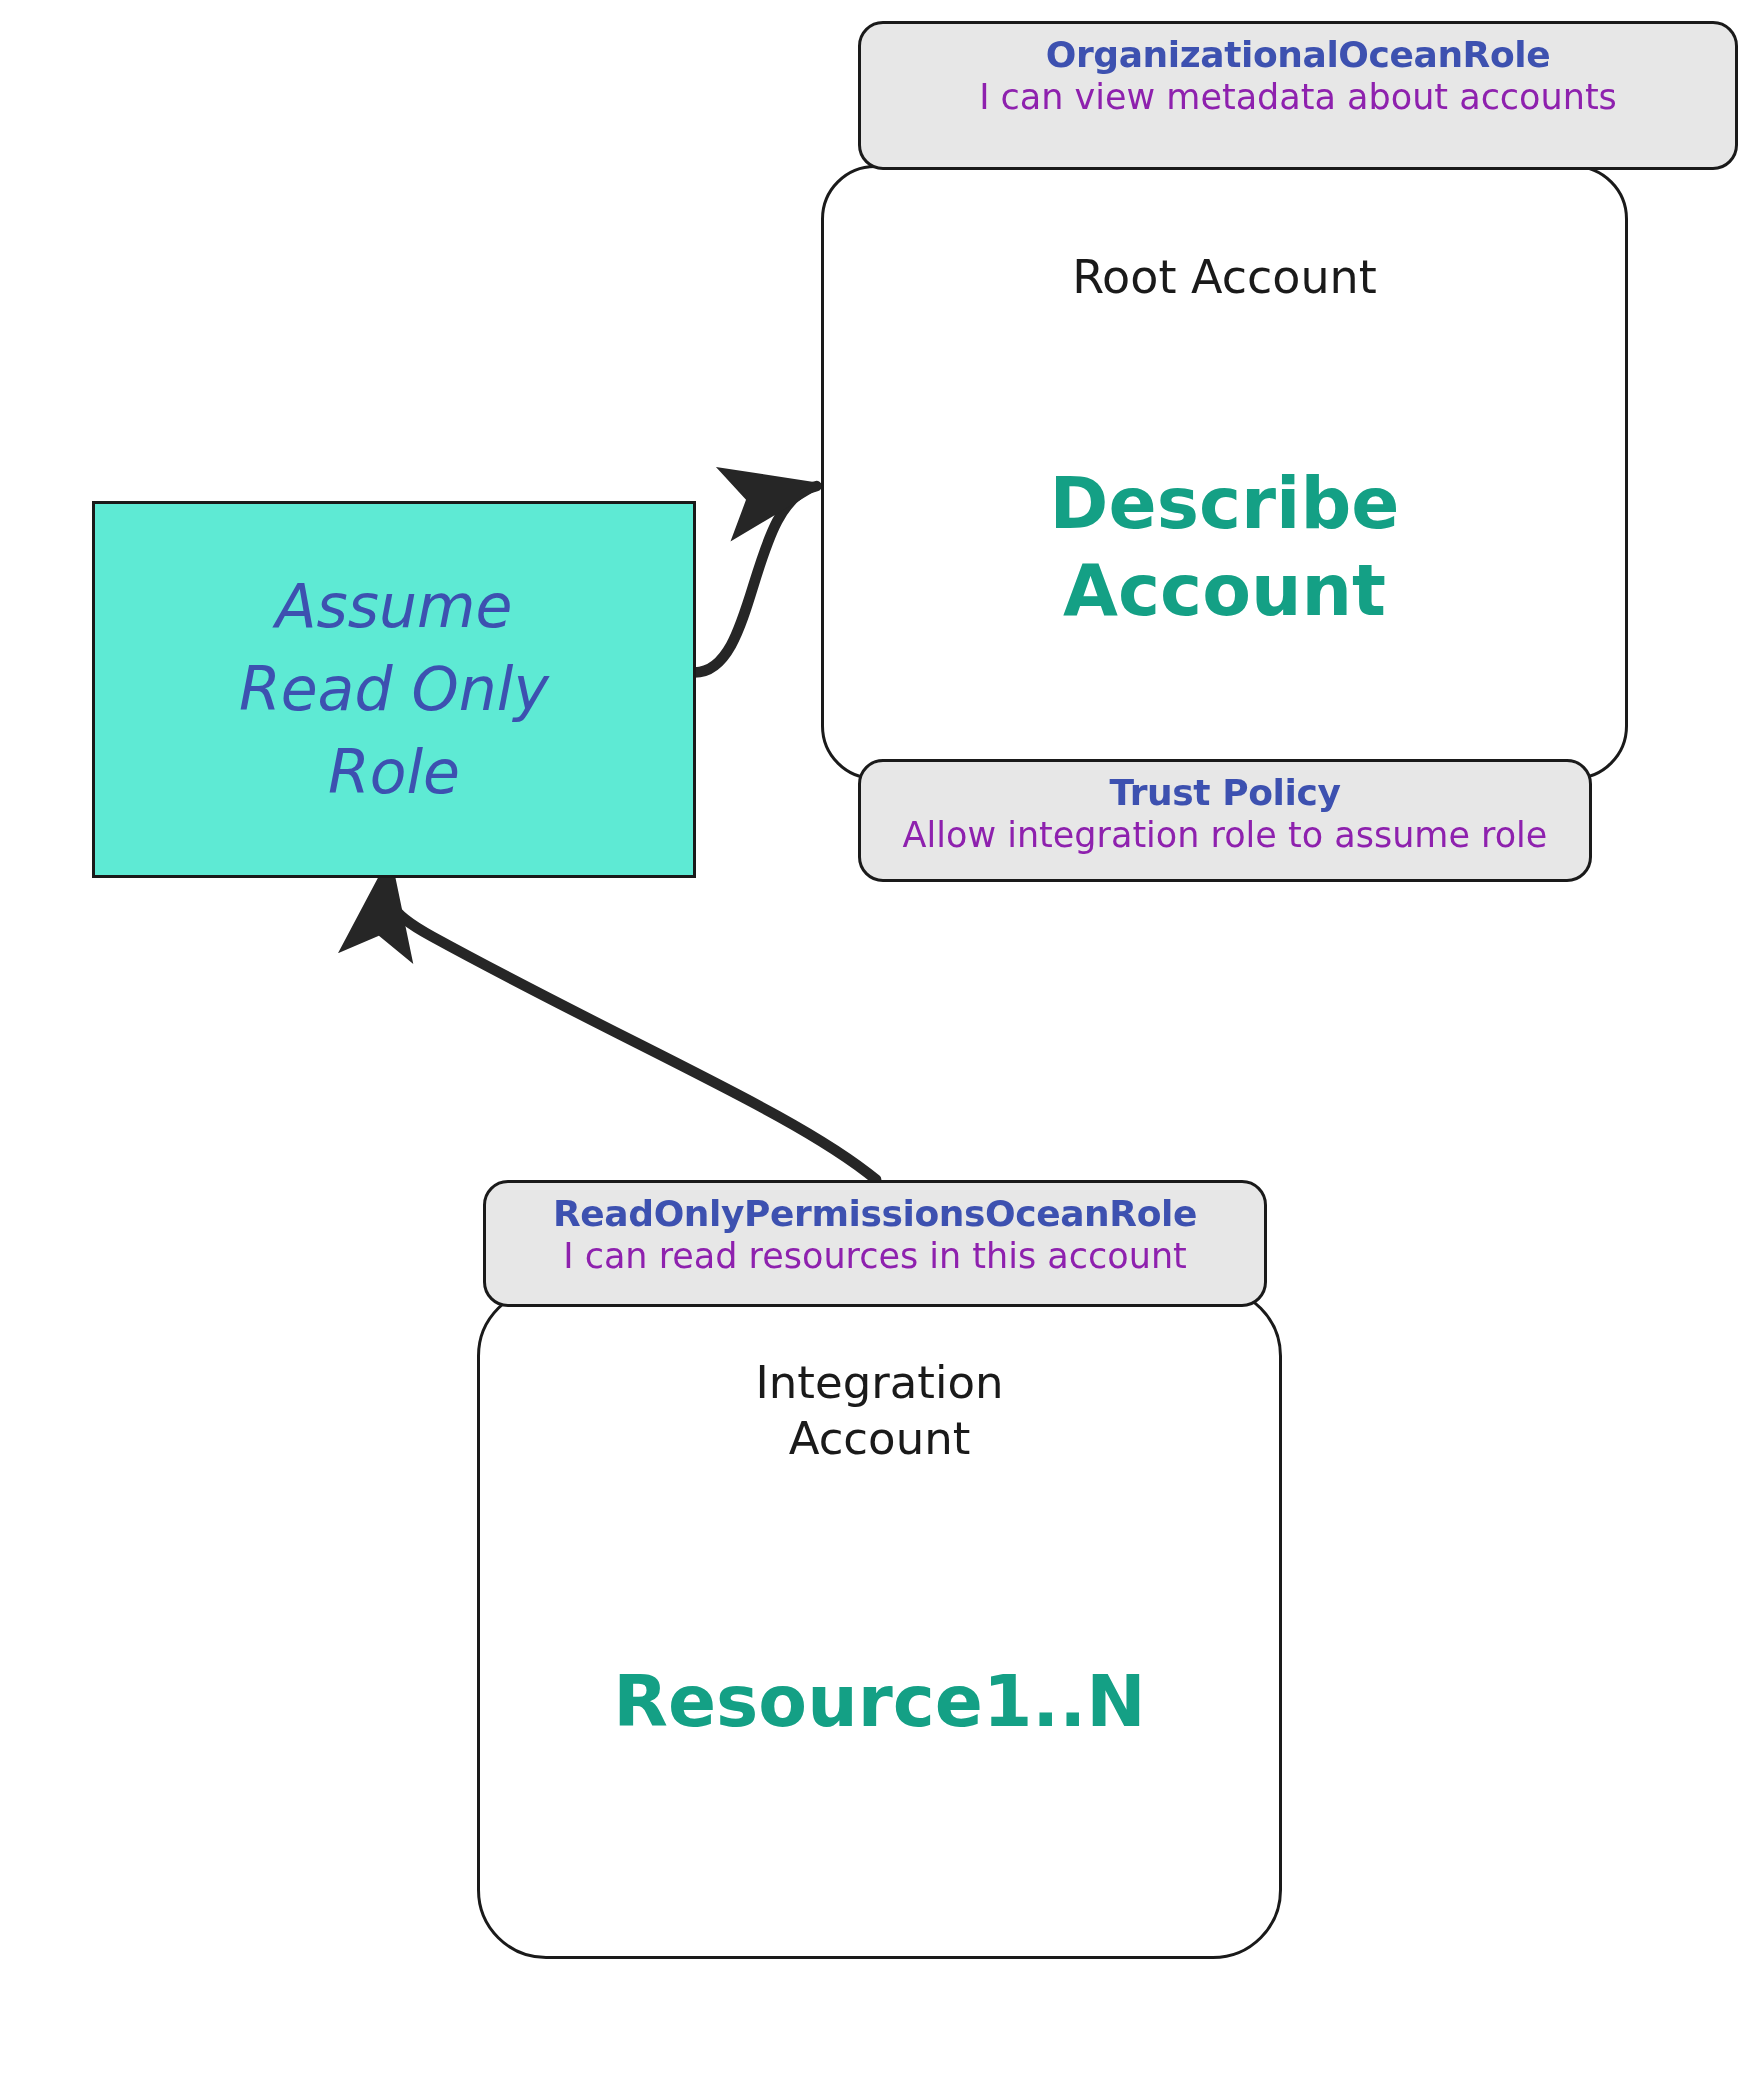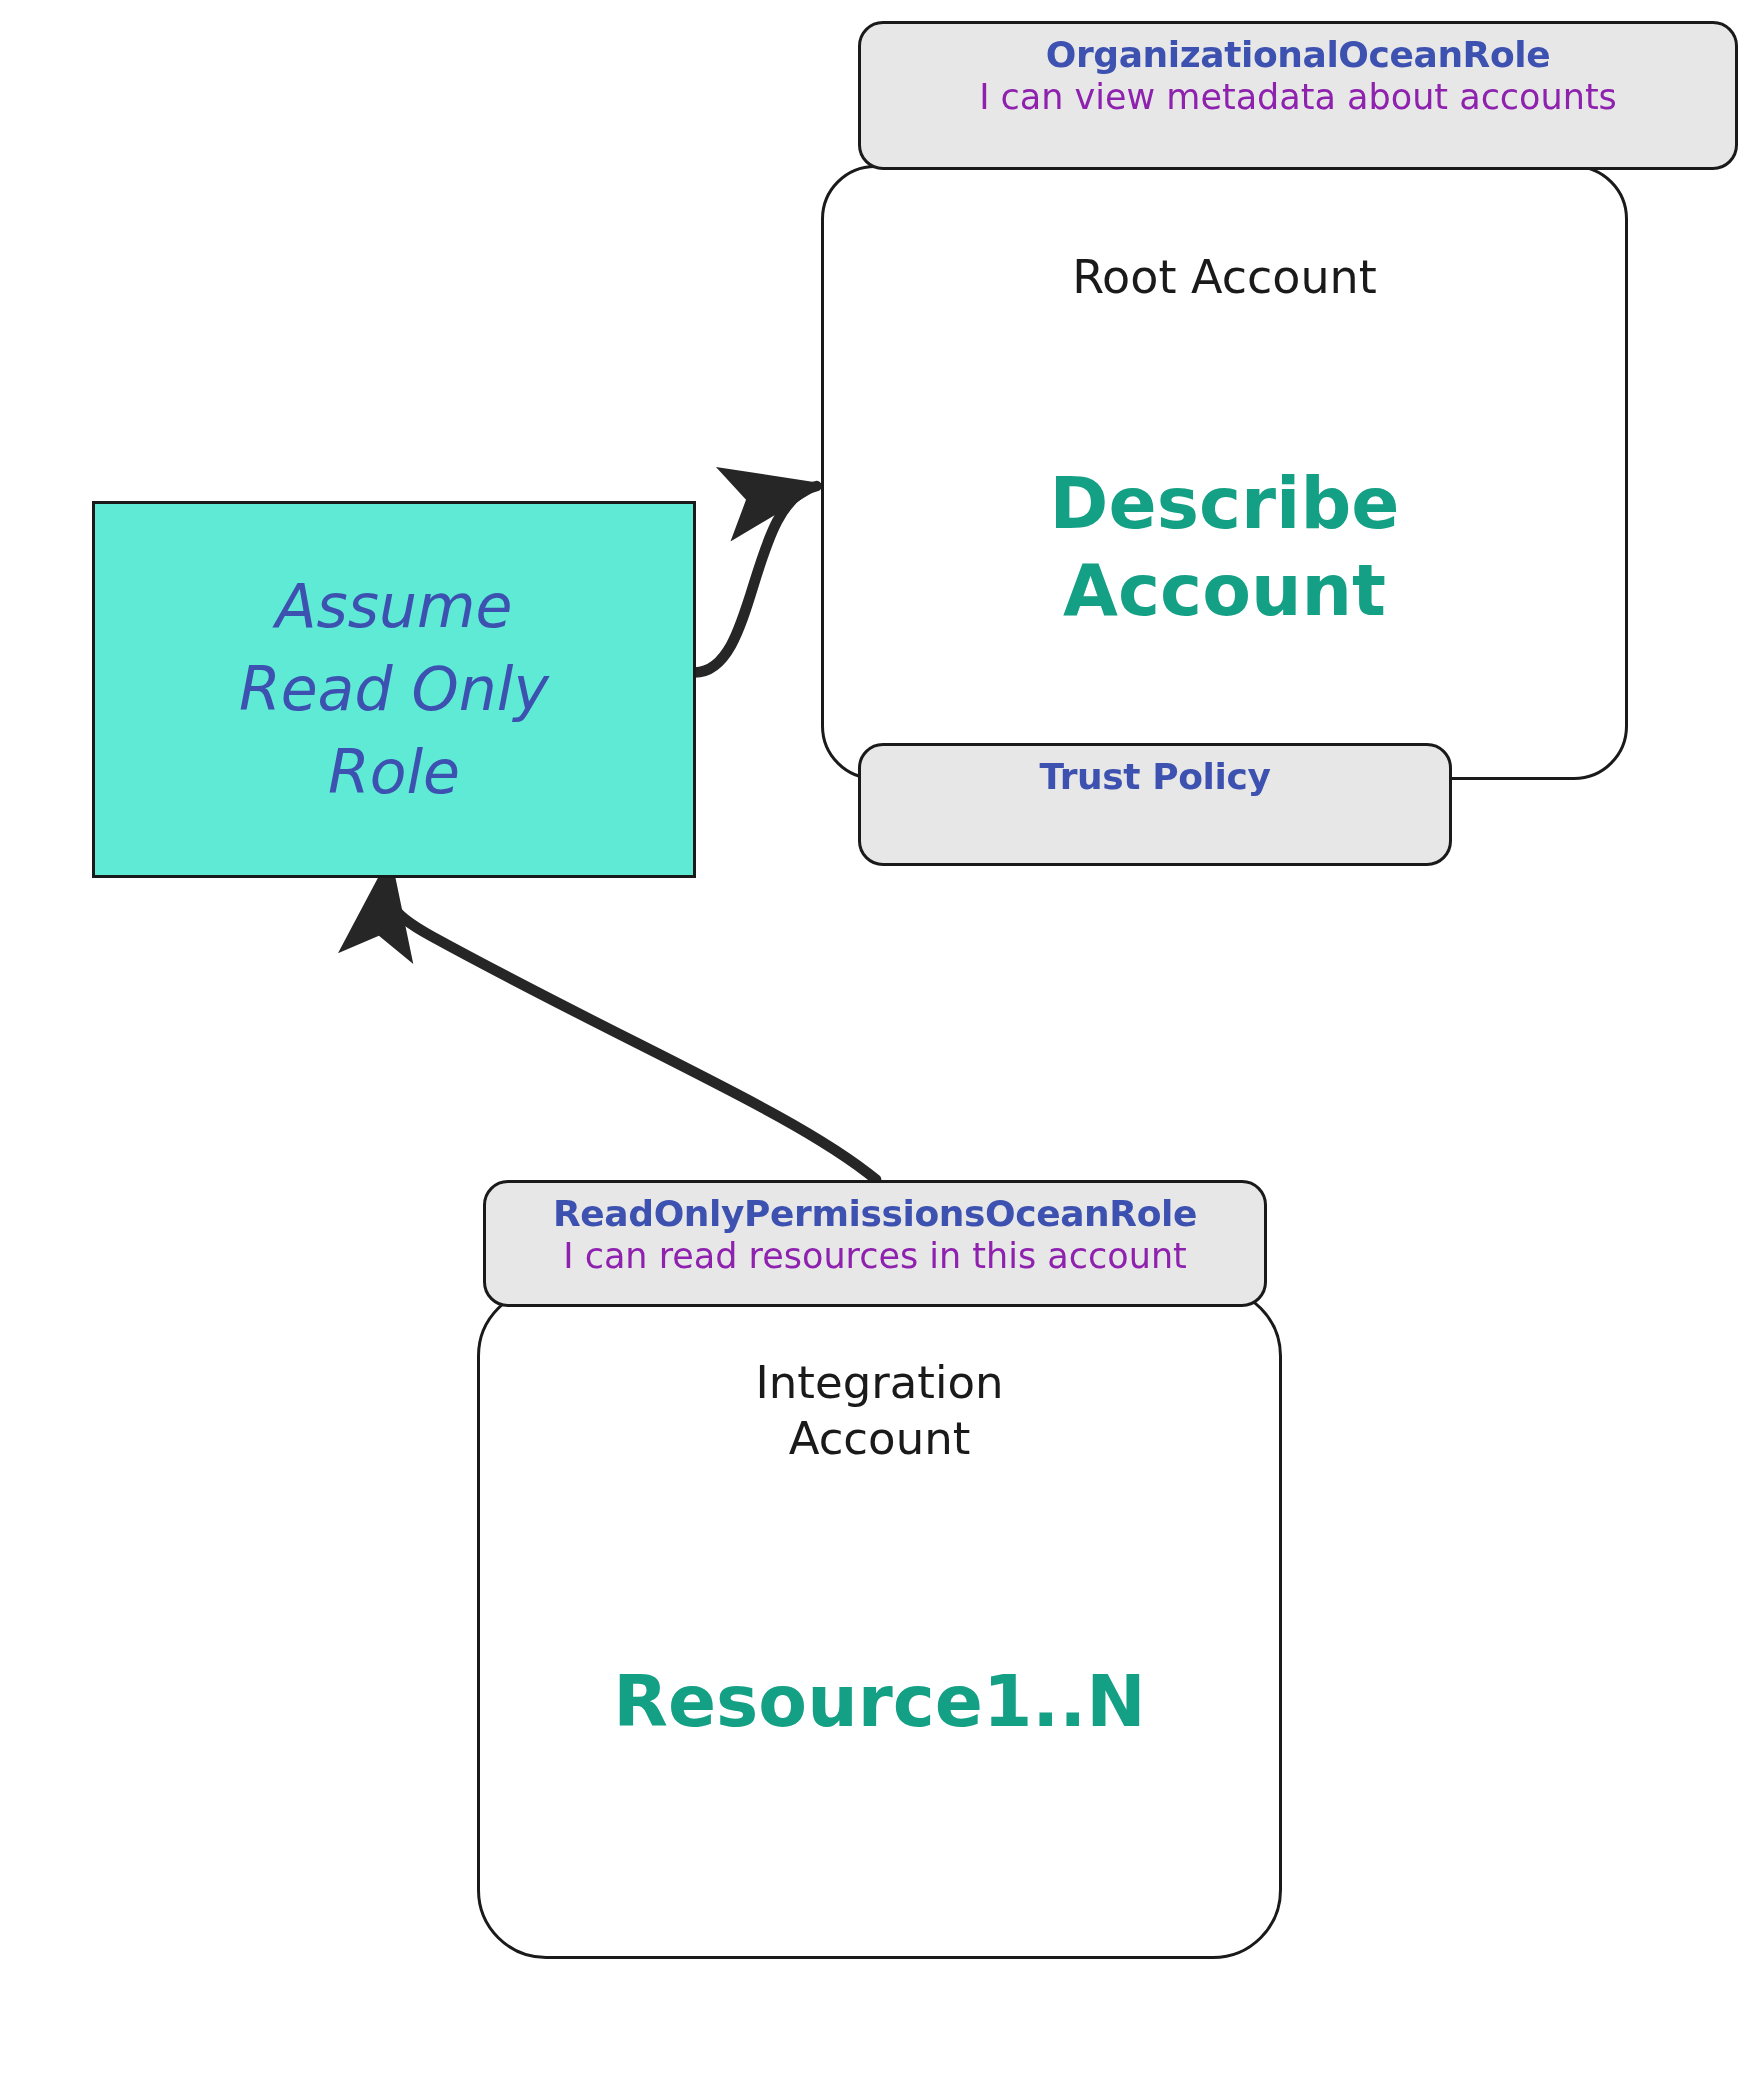--- a/index.html
+++ b/index.html
@@ -100,22 +100,22 @@
     margin-top: 1px;
   }
   #badge-org-role {
     left: 858px;
     top: 21px;
     width: 880px;
     height: 149px;
   }
   #badge-trust-policy {
     left: 858px;
-    top: 743px;
-    width: 594px;
+    top: 759px;
+    width: 734px;
     height: 123px;
   }
   #badge-readonly-role {
     left: 483px;
     top: 1180px;
     width: 784px;
     height: 127px;
   }
   
   .box-text {
@@ -183,20 +183,21 @@
   <div class="box-text" id="root-account-action">Describe
 Account</div>
 
   <div class="badge" id="badge-org-role">
     <div class="badge-title">OrganizationalOceanRole</div>
     <div class="badge-desc">I can view metadata about accounts</div>
   </div>
 
   <div class="badge" id="badge-trust-policy">
     <div class="badge-title">Trust Policy</div>
+    <div class="badge-desc">Allow integration role to assume role</div>
   </div>
 
   <div class="node" id="assume-role-box">
     <div class="label">Assume
 Read Only
 Role</div>
   </div>
 
   <div class="node" id="integration-account-box"></div>
 

